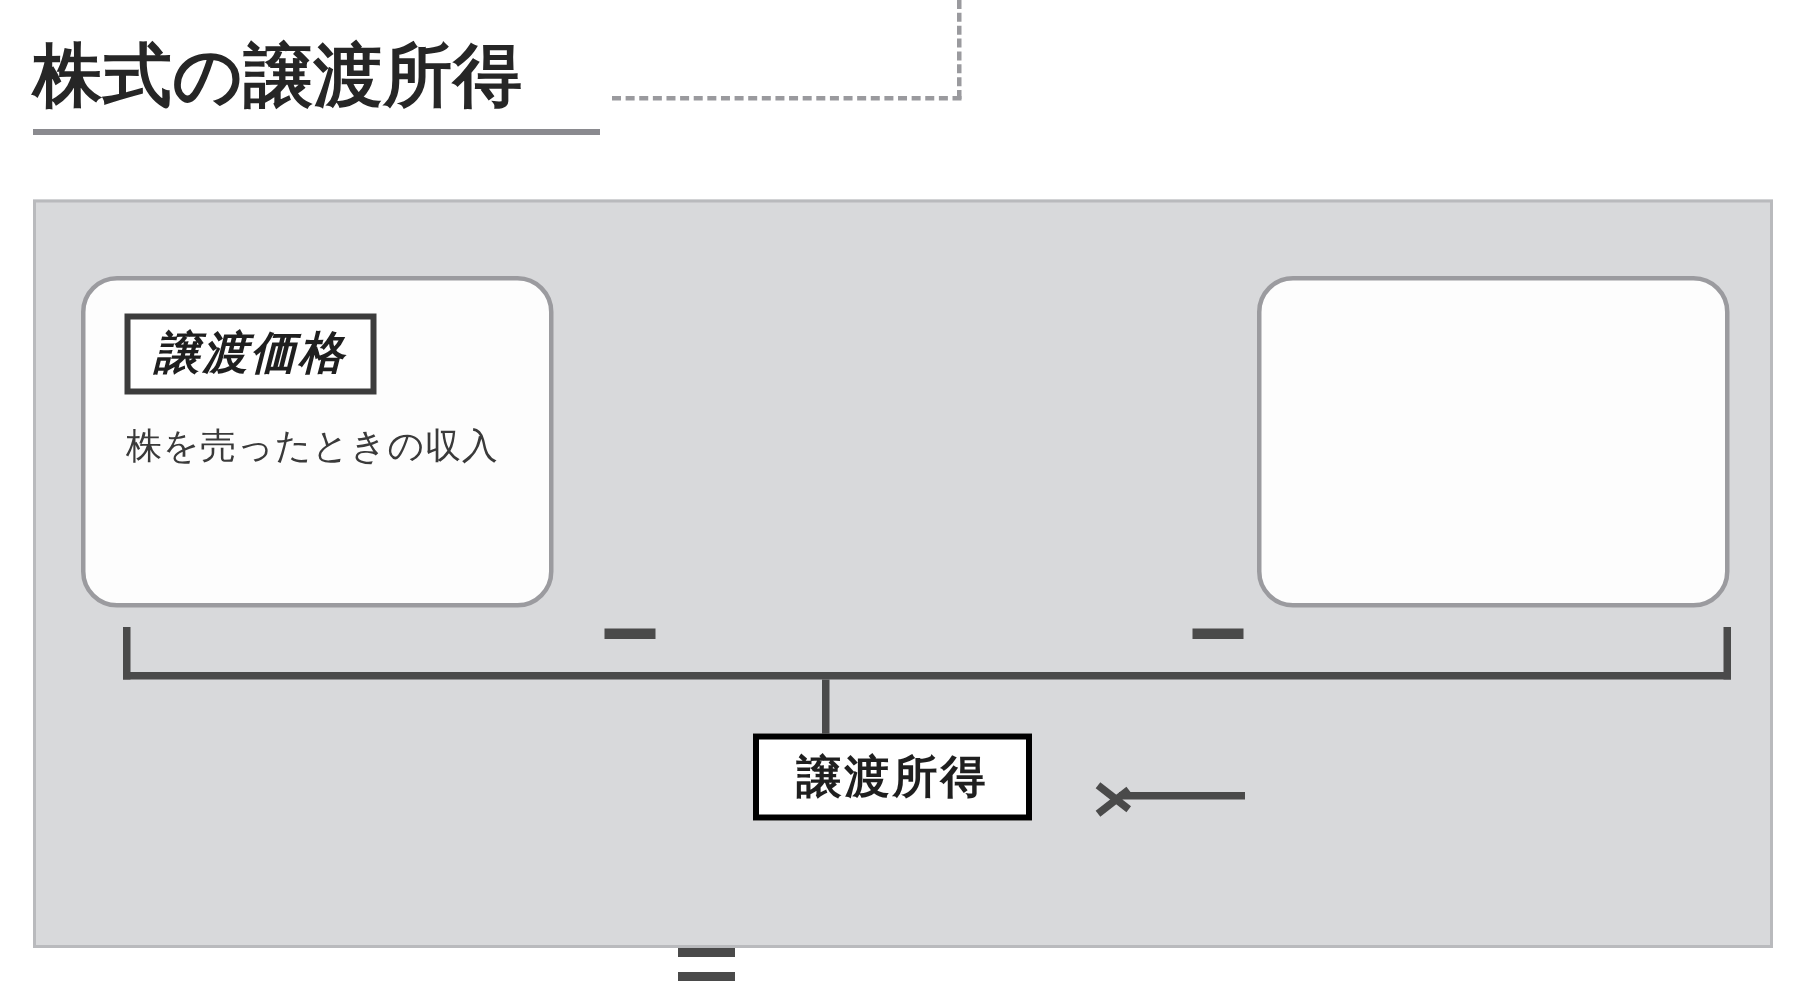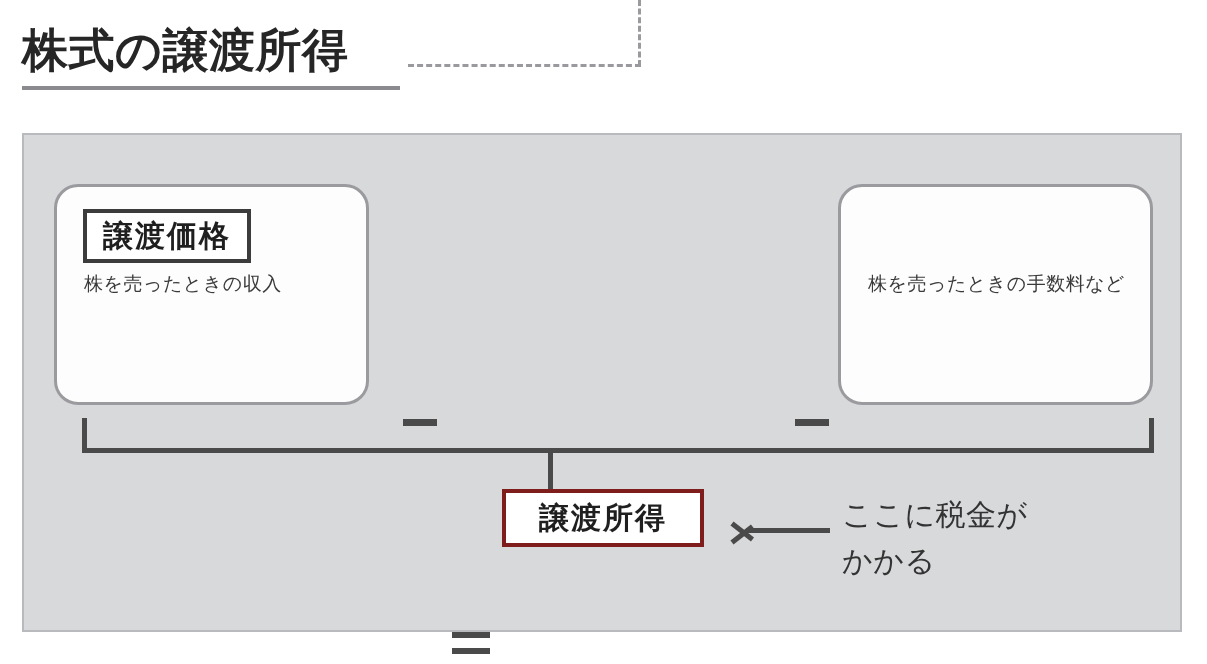--- a/index.html
+++ b/index.html
@@ -91,35 +91,36 @@
     left: 26px;
     top: 22px;
     border: 4px solid #3c3c3c;
     background: #ffffff;
     box-sizing: border-box;
     height: 54px;
     padding: 0 16px;
     display: flex;
     align-items: center;
     justify-content: flex-end;
+    font-style: italic;
   }
   .term-label span {
     font-size: 30px;
     font-weight: bold;
     letter-spacing: 2px;
     line-height: 1;
     color: #1f1f1f;
     white-space: nowrap;
   }
   .term-desc {
     position: absolute;
     left: 27px;
-    top: 76px;
+    top: 90px;
     width: 262px;
-    font-size: 19px;
+    font-size: 24px;
     line-height: 42px;
     letter-spacing: 0.5px;
     color: #3a3a3a;
   }
 
   
   .minus-op {
     position: absolute;
     top: 284px;
     width: 34px;
@@ -182,23 +183,23 @@
     background: #4a4a4a;
     display: block;
   }
   #equals-sign i:first-child { top: 0; }
   #equals-sign i:last-child { top: 16px; }
 
   #result-box {
     position: absolute;
     left: 478px;
     top: 354px;
-    width: 202px;
+    width: 186px;
     height: 58px;
-    border: 4px solid #7f1d1d;
+    border: 4px solid #000000;
     background: #ffffff;
     box-sizing: border-box;
     display: flex;
     align-items: center;
     justify-content: center;
   }
   #result-box span {
     font-size: 30px;
     font-weight: bold;
     letter-spacing: 2px;
@@ -271,21 +272,20 @@
     </div>
     <div class="term-desc">株を売ったときの収入</div>
   </div>
 
   <div class="minus-op" id="minus-0"></div>
 
 
   <div class="minus-op" id="minus-1"></div>
 
   <div class="term-card" id="card-2">
-    <div class="term-desc">株を売ったときの手数料など</div>
   </div>
 
   <div id="bracket">
     <div id="bracket-stub-left"></div>
     <div id="bracket-h"></div>
     <div id="bracket-stub-right"></div>
   </div>
   <div id="bracket-drop"></div>
 
   <div id="equals-sign">
@@ -296,18 +296,14 @@
   <div id="result-box">
     <span>譲渡所得</span>
   </div>
 
   <div id="callout-arrow">
     <div class="shaft"></div>
     <div class="head-a"></div>
     <div class="head-b"></div>
   </div>
 
-  <div id="callout-note">
-    <span class="note-line">ここに税金が</span>
-    <span class="note-line">かかる</span>
-  </div>
 
 </div>
 
 </body></html>

